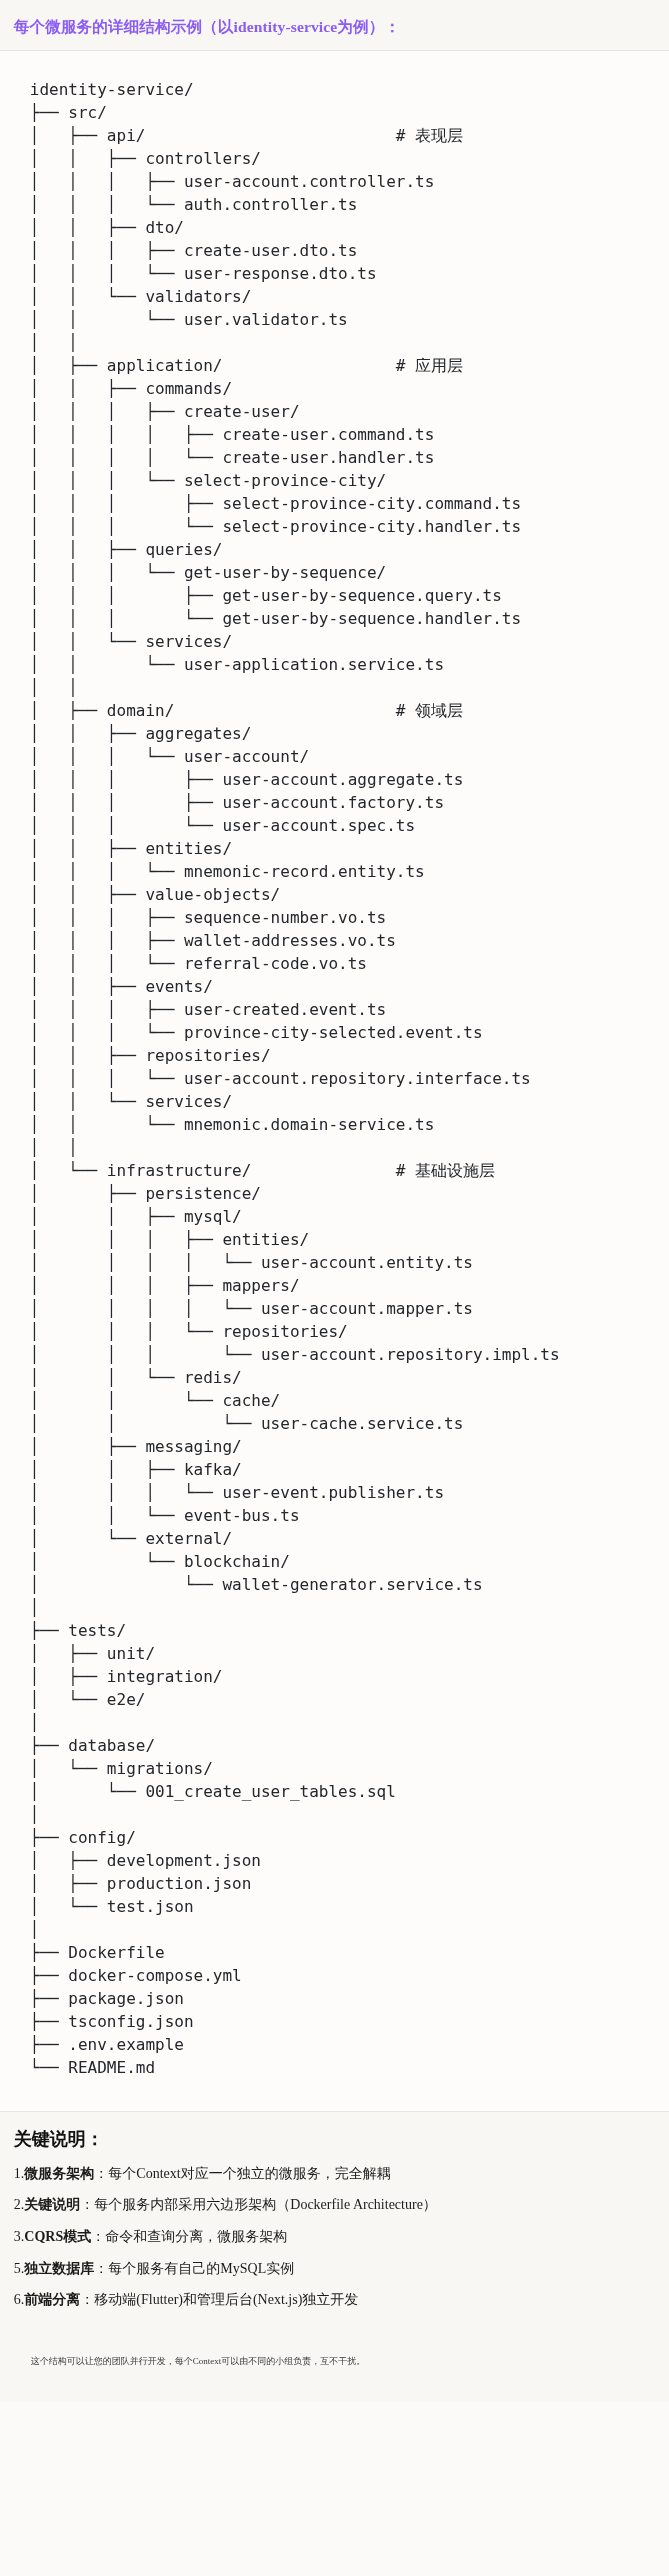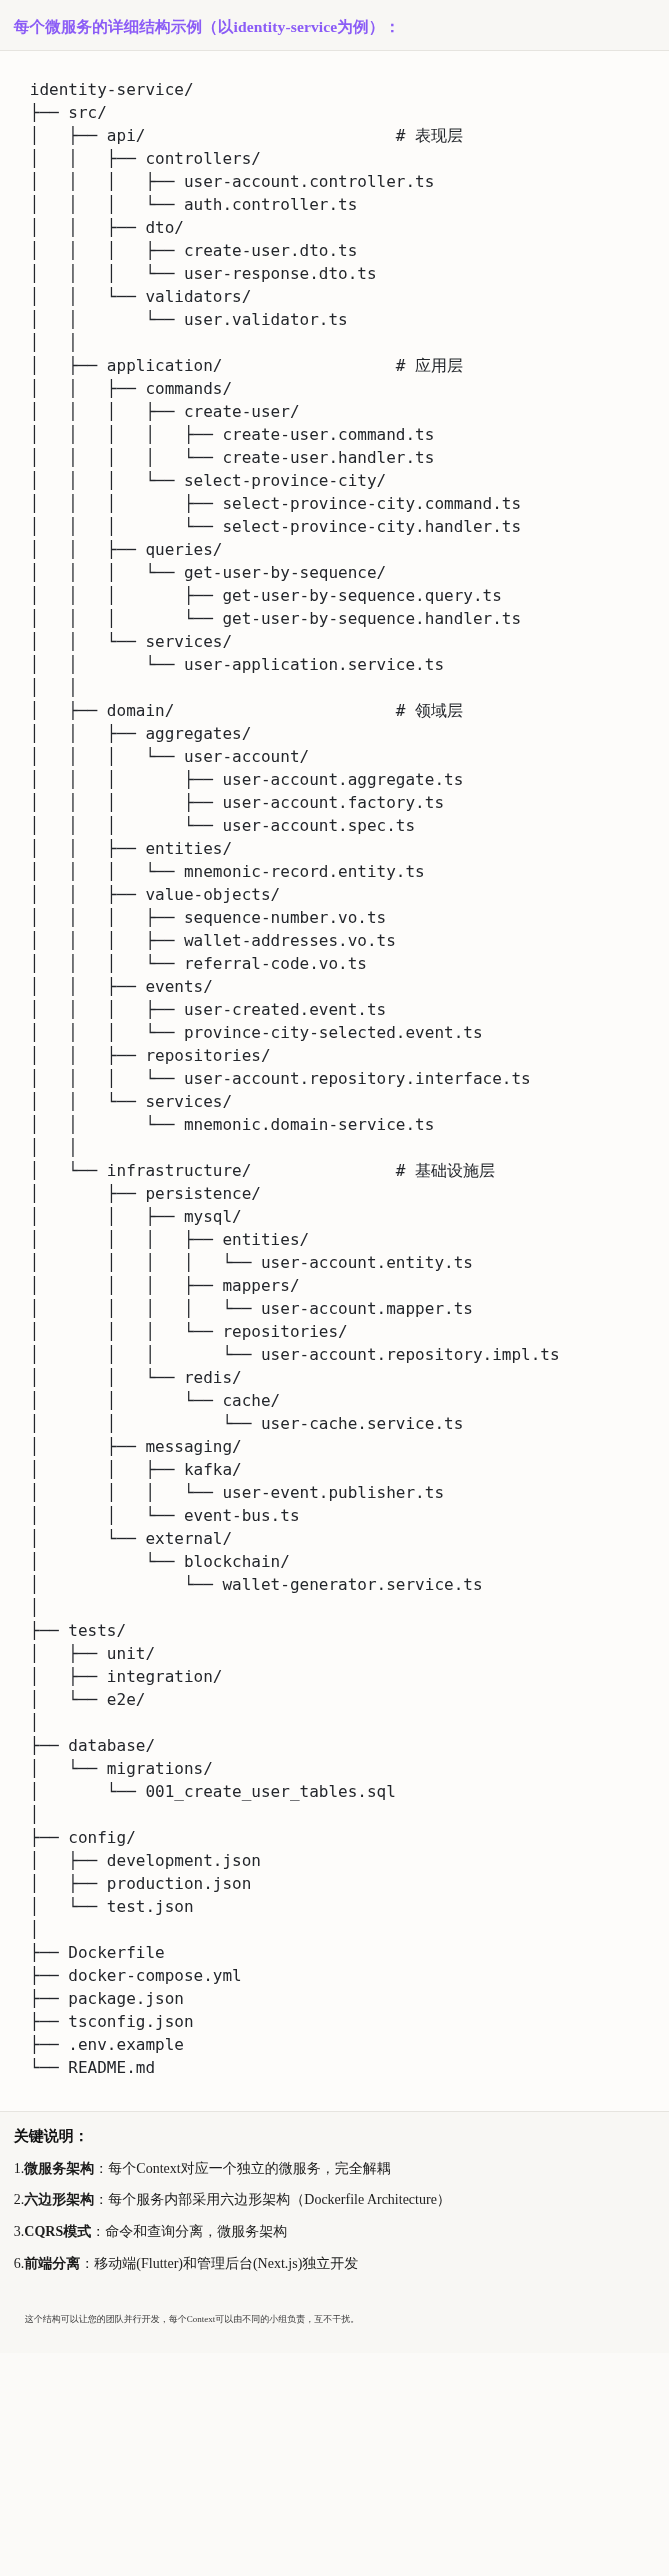--- a/index.html
+++ b/index.html
@@ -48,21 +48,21 @@
     tab-size: 4;
   }
 
   
   .notes-block {
     padding: 15px 13.8px 11.3px 13.8px;
     background: #f8f7f4;
   }
   .notes-heading {
     margin: 0 0 11.3px 0;
-    font-size: 15px;
+    font-size: 18px;
     font-weight: 700;
     color: #111111;
     font-family: "Liberation Serif", "DejaVu Serif", serif;
   }
   .notes-list {
     margin: 0;
     padding: 0;
     list-style: none;
     counter-reset: note;
   }
@@ -84,21 +84,21 @@
   }
   .notes-list li .txt {
     font-weight: 400;
   }
 
   .footer-block {
     padding: 5px 13.8px 16.3px 13.8px;
     background: #f8f7f4;
   }
   .footer-note {
-    margin: 11px;
+    margin: 17px;
     font-size: 9px;
     line-height: 1.6;
     color: #3a3a3a;
     font-family: "Liberation Serif", "DejaVu Serif", serif;
   }
 </style>
 </head>
 <body>
 
 <div class="title-block">
@@ -195,24 +195,27 @@
 └── README.md</pre>
 </div>
 
 <div class="notes-block">
   <h2 class="notes-heading">关键说明：</h2>
   <ol class="notes-list">
     <li>
       <span class="num">1.</span><span class="lbl">微服务架构</span><span class="sep">：</span><span class="txt">每个Context对应一个独立的微服务，完全解耦</span>
     </li>
     <li>
-      <span class="num">2.</span><span class="lbl">六边形架构</span><span class="sep">：</span><span class="txt">每个服务内部采用六边形架构（Dockerfile Architecture）</span>
+      <span class="num">2.</span><span class="lbl">关键说明</span><span class="sep">：</span><span class="txt">每个服务内部采用六边形架构（Dockerfile Architecture）</span>
     </li>
     <li>
       <span class="num">3.</span><span class="lbl">CQRS模式</span><span class="sep">：</span><span class="txt">命令和查询分离，微服务架构</span>
+    </li>
+    <li>
+      <span class="num">5.</span><span class="lbl">独立数据库</span><span class="sep">：</span><span class="txt">每个服务有自己的MySQL实例</span>
     </li>
     <li>
       <span class="num">6.</span><span class="lbl">前端分离</span><span class="sep">：</span><span class="txt">移动端(Flutter)和管理后台(Next.js)独立开发</span>
     </li>
   </ol>
 </div>
 
 <div class="footer-block">
   <p class="footer-note">这个结构可以让您的团队并行开发，每个Context可以由不同的小组负责，互不干扰。</p>
 </div>

